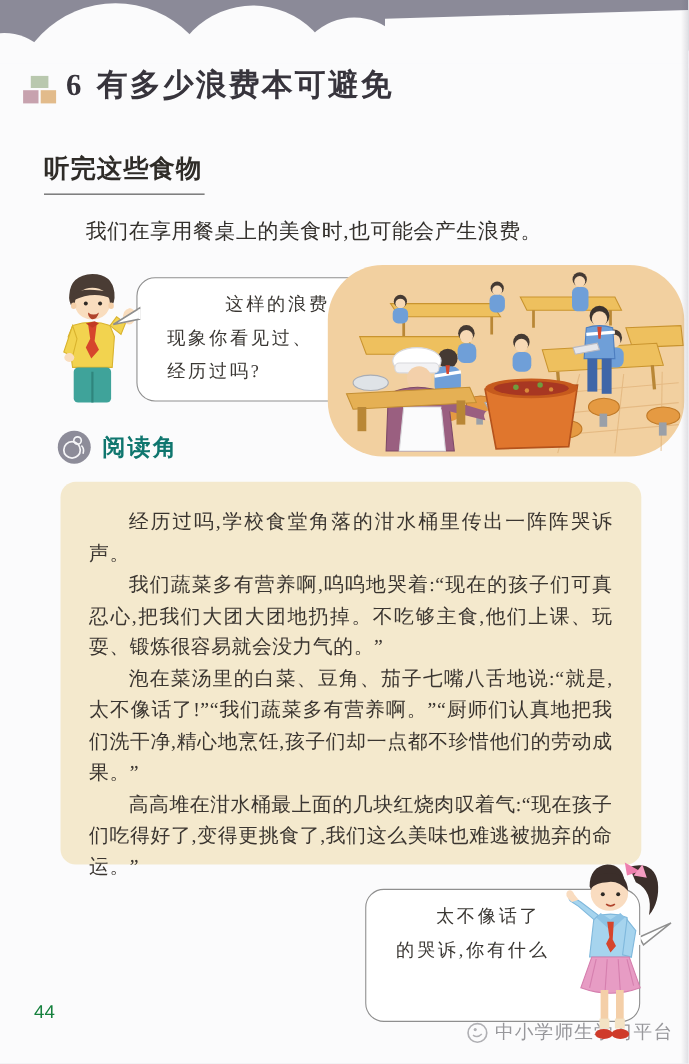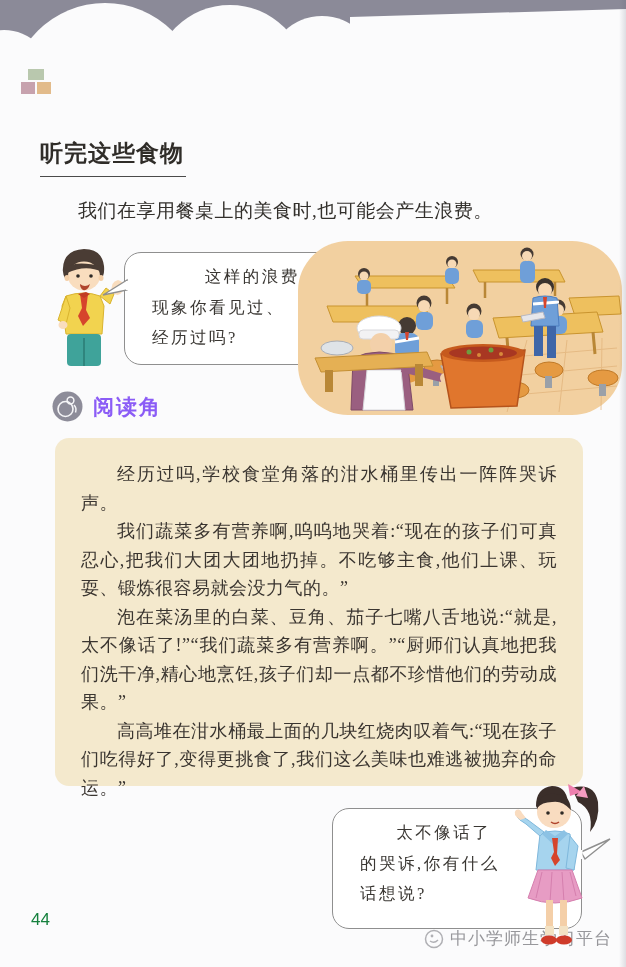--- a/index.html
+++ b/index.html
@@ -32,21 +32,21 @@
   #boy-bubble{left:124px;top:252px;width:186px;height:93px;}
   #boy-bubble .bubble-tail{left:-23px;top:24px;}
   #girl-bubble{left:332px;top:808px;width:194px;height:101px;}
   #girl-bubble .bubble-tail{right:-30px;top:28px;}
   
   .boy-art{position:absolute;left:36px;top:246px;}
   .girl-art{position:absolute;left:506px;top:780px;z-index:3;}
   .cafeteria{position:absolute;left:297px;top:240px;}
   
   .reading-header{position:absolute;top:391px;left:52px;display:flex;align-items:center;gap:10px;}
-  .reading-label{font-size:21px;font-weight:bold;color:#8b5cf6;letter-spacing:2px;
+  .reading-label{font-size:21px;font-weight:bold;color:#0f766e;letter-spacing:2px;
     font-family:"Liberation Sans","DejaVu Sans",sans-serif;}
   .reading-box{position:absolute;top:438px;left:55px;width:476px;height:304px;
     background:#f4e9cd;border-radius:14px;padding:22px 26px;}
   .reading-box p{margin:0;font-size:18px;line-height:28.5px;text-indent:2em;
     text-align:justify;color:#3a3530;letter-spacing:0.5px;}
   
   .page-number{position:absolute;left:31px;top:910px;font-size:17px;color:#15803d;
     font-family:"Liberation Sans","DejaVu Sans",sans-serif;}
   .watermark{position:absolute;left:424px;top:927px;display:flex;align-items:center;gap:6px;
     color:#97979b;font-size:17px;letter-spacing:1px;z-index:2;
@@ -66,20 +66,23 @@
     <circle cx="4" cy="78" r="48" fill="#fbfbfc"></circle>
     <rect x="0" y="58" width="626" height="4" fill="#fbfbfc"></rect>
   </svg>
 
   <div class="title-row">
     <svg class="squares-icon" width="32" height="28" viewBox="0 0 32 28">
       <rect x="8" y="1" width="16" height="11" fill="#b9c8ae"></rect>
       <rect x="1" y="14" width="14" height="12" fill="#c7a2ae"></rect>
       <rect x="17" y="14" width="14" height="12" fill="#e2bb8b"></rect>
     </svg>
+    <div class="lesson-title">
+      <span class="num">6</span><span>有多少浪费本可避免</span>
+    </div>
   </div>
 
   <div class="section-heading">听完这些食物</div>
   <div class="intro">我们在享用餐桌上的美食时,也可能会产生浪费。</div>
 
   <svg class="boy-art" width="94" height="132" viewBox="0 0 94 132">
     <path d="M27 22 Q28 4 48 3 Q66 3 68 20 Q69 30 64 34 L30 34 Q26 28 27 22 Z" fill="#4a3c34"></path>
     <ellipse cx="48" cy="30" rx="16" ry="14.5" fill="#f9ddbe"></ellipse>
     <path d="M30 22 Q38 14 66 20 L66 26 Q50 18 31 27 Z" fill="#4a3c34"></path>
     <circle cx="42" cy="30" r="1.8" fill="#2e2a26"></circle>
@@ -242,21 +245,20 @@
     <p>高高堆在泔水桶最上面的几块红烧肉叹着气:“现在孩子们吃得好了,变得更挑食了,我们这么美味也难逃被抛弃的命运。”</p>
   </div>
 
   <div class="bubble" id="girl-bubble">
     <svg class="bubble-tail" width="32" height="24" viewBox="0 0 32 24">
       <polygon points="2,15 31,2 6,22" fill="#ffffff" stroke="#8f8f8f" stroke-width="1.4"></polygon>
       <rect x="1" y="13" width="2.5" height="9" fill="#ffffff"></rect>
     </svg>
     <div class="indent2">太不像话了</div>
     <div>的哭诉,你有什么</div>
-    <div>话想说?</div>
   </div>
 
   <svg class="girl-art" width="112" height="176" viewBox="0 0 112 176">
     <path d="M66 8 Q88 2 92 22 Q94 40 84 52 Q88 30 72 22 Z" fill="#3b2e2a"></path>
     <path d="M62 22 Q60 6 46 6 Q30 8 30 26 L34 34 Q36 16 58 22 Z" fill="#3b2e2a"></path>
     <path d="M62 4 L76 12 L64 16 Z" fill="#ee7fae"></path>
     <path d="M78 6 L70 16 L82 18 Z" fill="#f49cc0"></path>
     <ellipse cx="48" cy="32" rx="17" ry="16" fill="#f9dcc0"></ellipse>
     <path d="M31 28 Q34 12 50 14 Q64 14 65 30 Q56 20 46 22 Q36 22 31 28 Z" fill="#3b2e2a"></path>
     <circle cx="42" cy="33" r="1.8" fill="#2e2a26"></circle>

